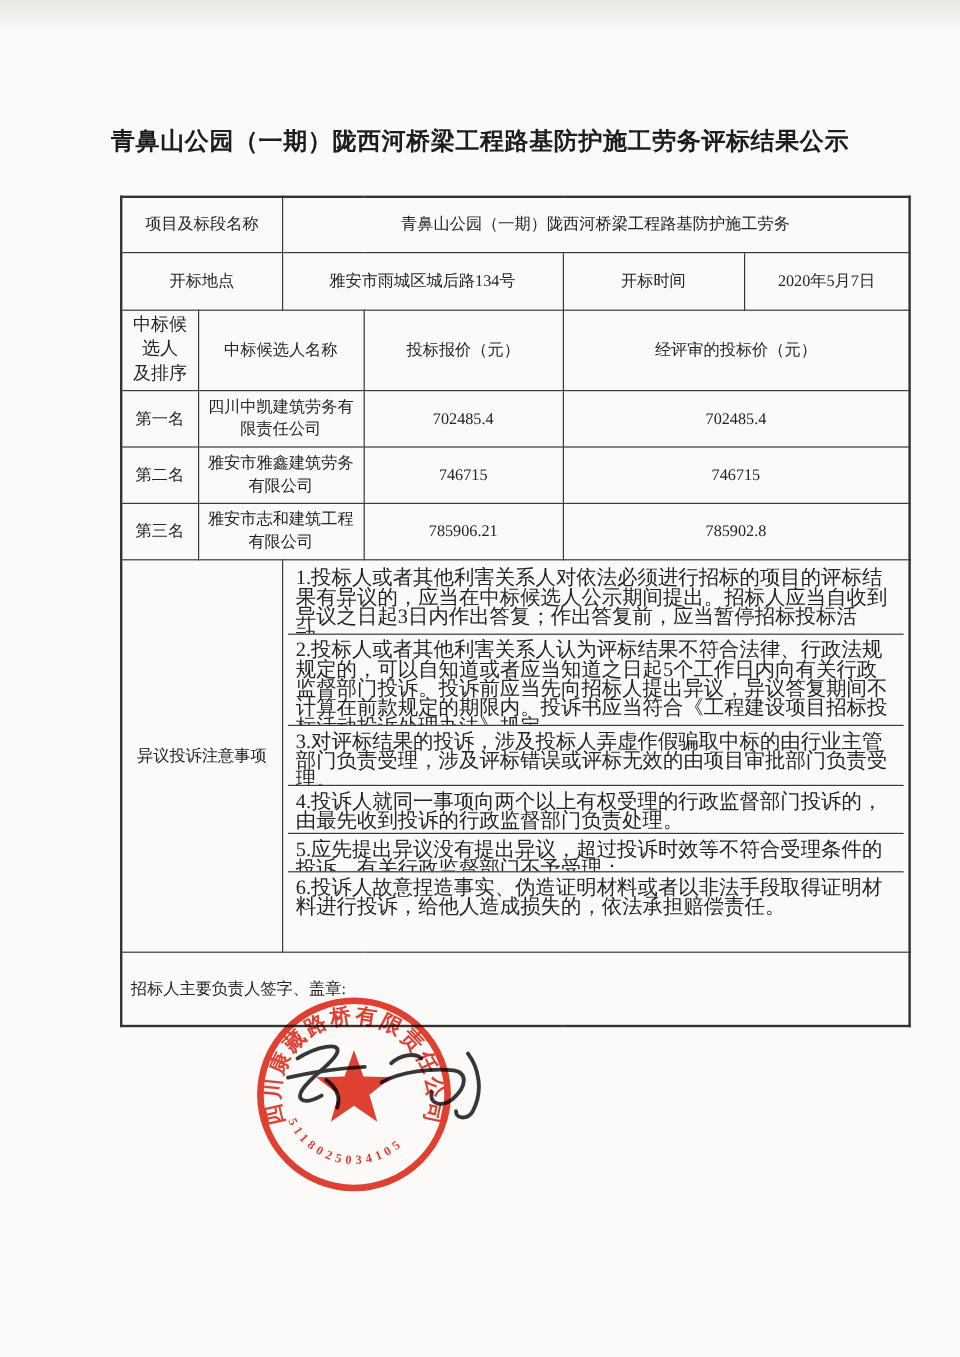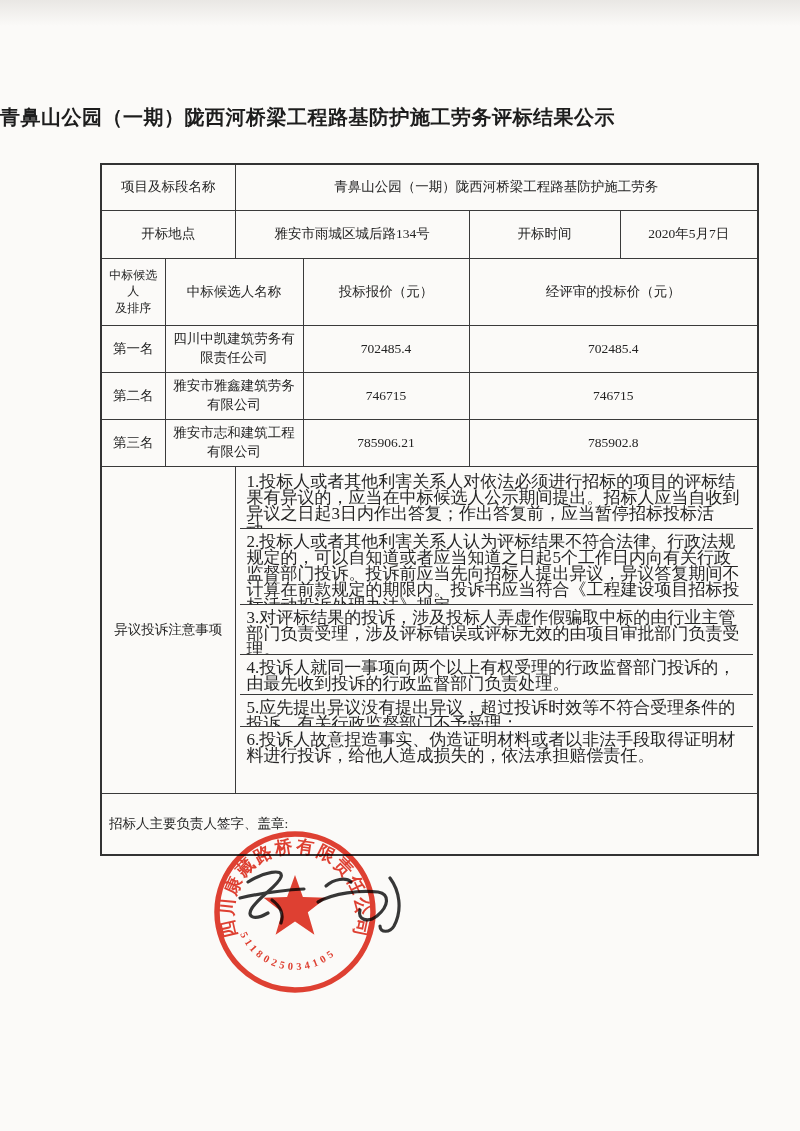--- a/index.html
+++ b/index.html
@@ -6,36 +6,36 @@
   .page{
     position:relative;width:800px;height:1131px;margin:0 auto;
     background:#fbfaf8;overflow:hidden;
     font-family:"Liberation Serif","DejaVu Serif",serif;color:#232323;
   }
   .page::before{
     content:"";position:absolute;left:0;top:0;width:100%;height:26px;
     background:linear-gradient(#e9e7e4,rgba(233,231,228,0));pointer-events:none;
   }
   .doc-title{
-    position:absolute;left:0;top:104px;width:100%;
+    position:absolute;left:0;top:104px;width:100%;text-align:center;
     font-family:"Liberation Sans","DejaVu Sans",sans-serif;
     font-weight:bold;font-size:20px;letter-spacing:0.5px;color:#1d1d1d;
   }
   table.main{
     position:absolute;left:68px;top:163px;width:657px;
     border-collapse:collapse;table-layout:fixed;
     font-size:13.5px;color:#242424;
   }
   table.main td{
     border:1.5px solid #3a3a3a;text-align:center;vertical-align:middle;
     padding:2px 4px;box-sizing:border-box;overflow:hidden;
   }
   table.main{border:2.5px solid #333;margin-left:32px;}
   td.left-val{text-align:left;padding-left:8px;}
-  td.rank-head{white-space:pre-line;font-size:12px;padding:0;line-height:1.35;}
+  td.rank-head{white-space:pre-line;font-size:15px;padding:0;line-height:1.35;}
   td.name-cell{padding:2px 8px;line-height:1.35;}
   td.notice-cell{padding:0;vertical-align:top;}
   .notice-stack{display:flex;flex-direction:column;width:100%;height:322px;}
   .notice-item{
     box-sizing:border-box;border-bottom:1.5px solid #3a3a3a;
     font-size:17px;line-height:16px;text-align:left;
     padding:5px 7px 0 7px;overflow:hidden;
   }
   .notice-item:last-child{border-bottom:none;}
   .ni-1{height:60px;}.ni-2{height:76px;}.ni-3{height:50px;}

